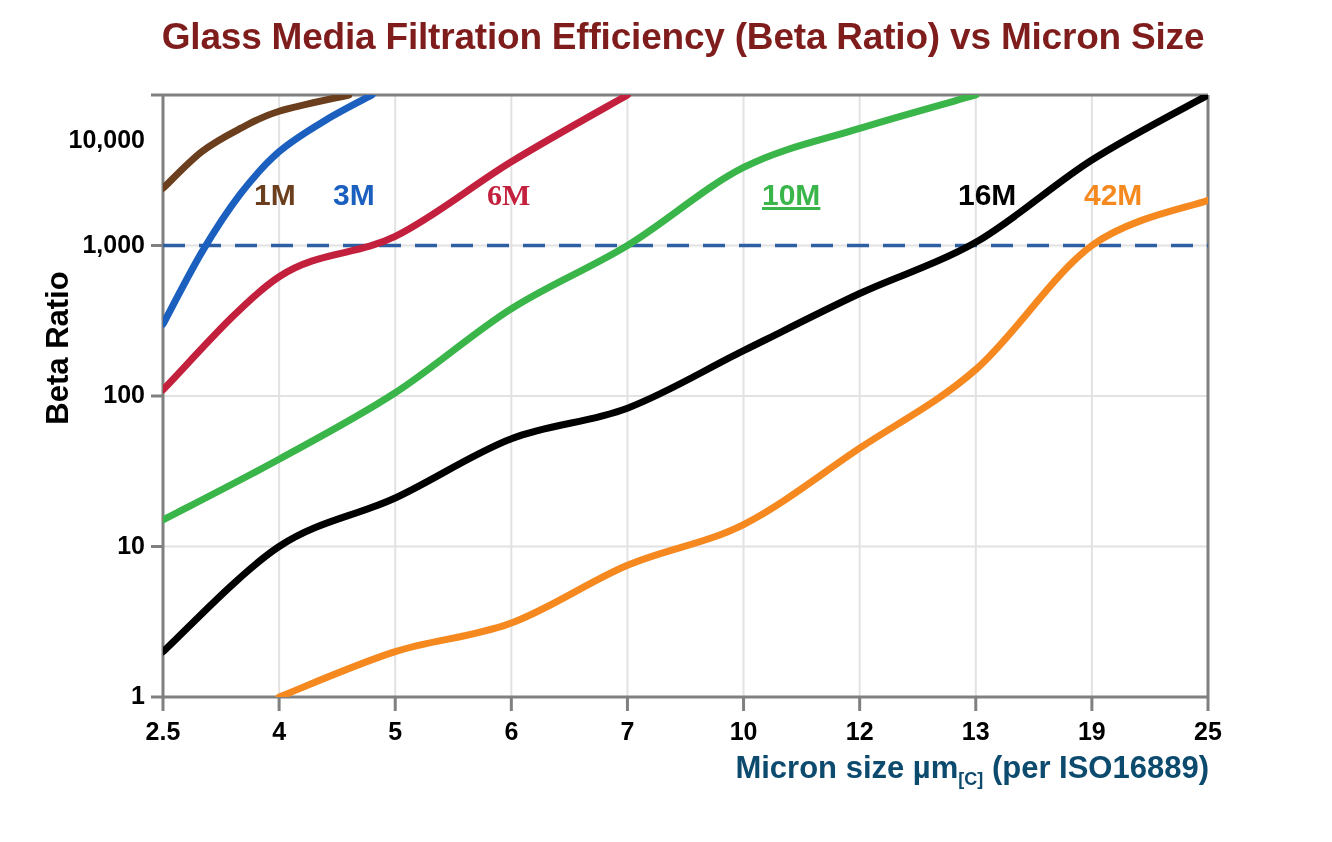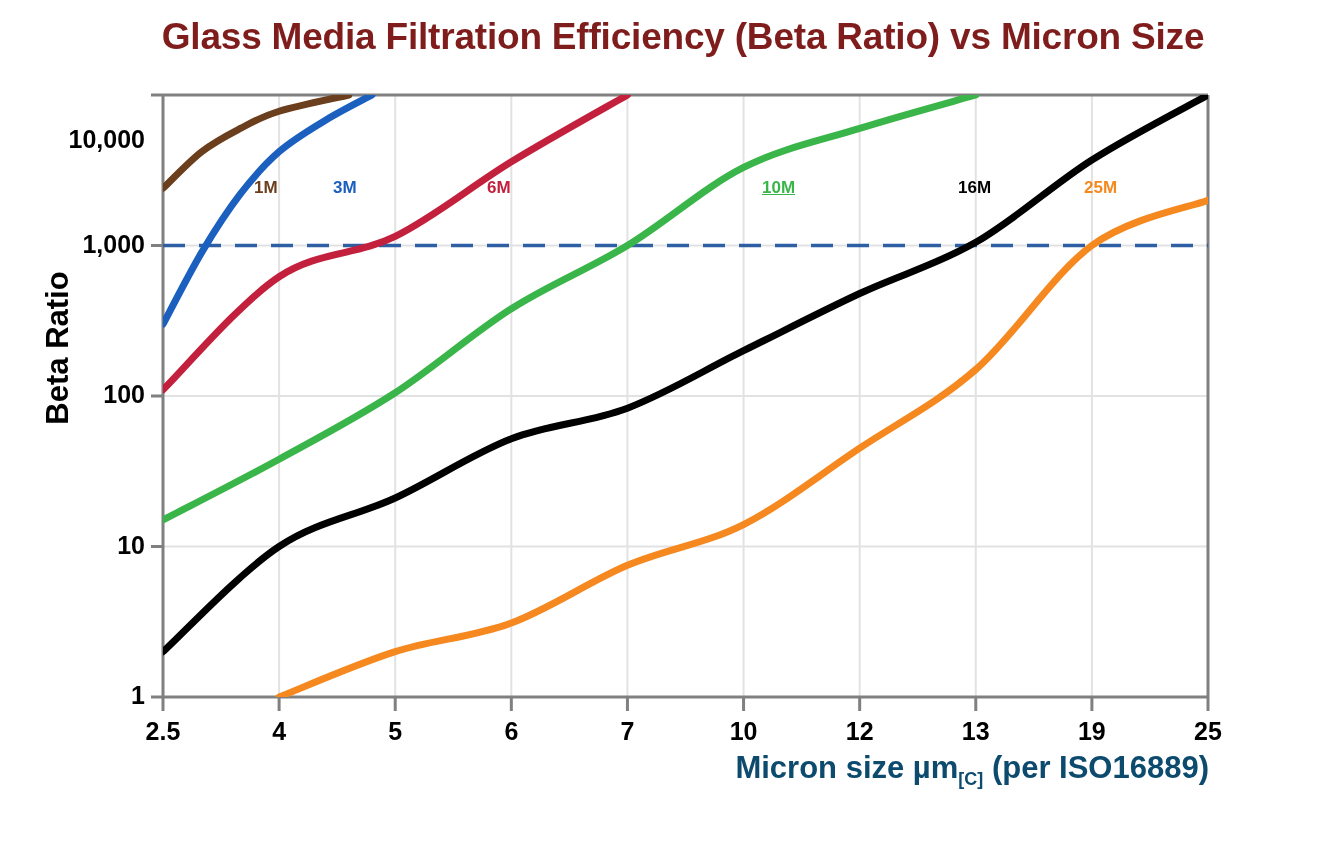--- a/index.html
+++ b/index.html
@@ -72,21 +72,21 @@
     font-size: 31px;
     font-weight: bold;
     color: #0c4a6e;
   }
   #x-axis-title .sub {
     font-size: 18px;
     vertical-align: sub;
   }
   .series-label {
     position: absolute;
-    font-size: 17px;
+    font-size: 30px;
     font-weight: bold;
     white-space: nowrap;
   }
 </style>
 </head>
 <body>
 
 <div id="chart-root">
 
   <div id="chart-title">Glass Media Filtration Efficiency (Beta Ratio) vs Micron Size</div>
@@ -158,19 +158,19 @@
       <div class="xtick-label" style="left: 577.444px; top: 717px;">7</div>
       <div class="xtick-label" style="left: 693.556px; top: 717px;">10</div>
       <div class="xtick-label" style="left: 809.667px; top: 717px;">12</div>
       <div class="xtick-label" style="left: 925.778px; top: 717px;">13</div>
       <div class="xtick-label" style="left: 1041.89px; top: 717px;">19</div>
       <div class="xtick-label" style="left: 1158px; top: 717px;">25</div>
     </div>
   <div id="series-label-layer">
       <div class="series-label" style="left: 254px; top: 178px; color: rgb(107, 63, 29);">1M</div>
       <div class="series-label" style="left: 333px; top: 178px; color: rgb(27, 95, 191);">3M</div>
-      <div class="series-label" style="left: 487px; top: 178px; color: rgb(194, 32, 60);">6M</div>
+      <div class="series-label" style="left: 487px; top: 178px; color: rgb(194, 32, 60); font-family: Liberation Serif, serif;">6M</div>
       <div class="series-label" style="left: 762px; top: 178px; color: rgb(58, 181, 74); text-decoration: underline;">10M</div>
       <div class="series-label" style="left: 958px; top: 178px; color: rgb(0, 0, 0);">16M</div>
-      <div class="series-label" style="left: 1084px; top: 178px; color: rgb(245, 136, 31);">25M</div>
+      <div class="series-label" style="left: 1084px; top: 178px; color: rgb(245, 136, 31);">42M</div>
     </div>
 
 </div>
 
 </body></html>

